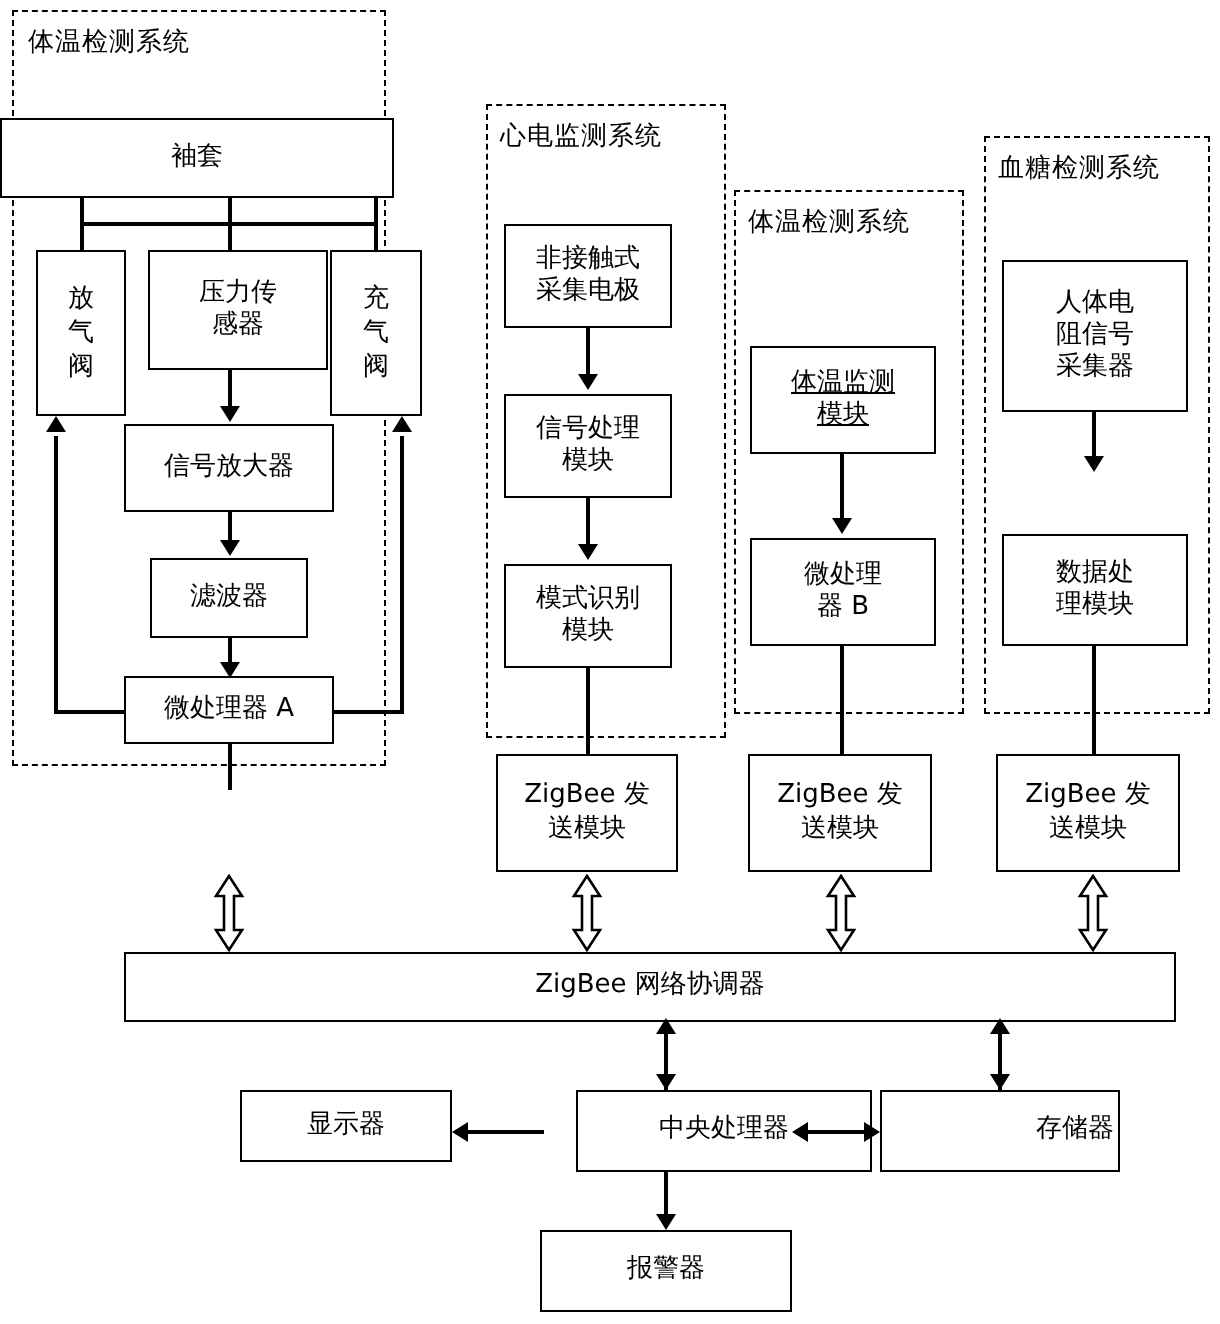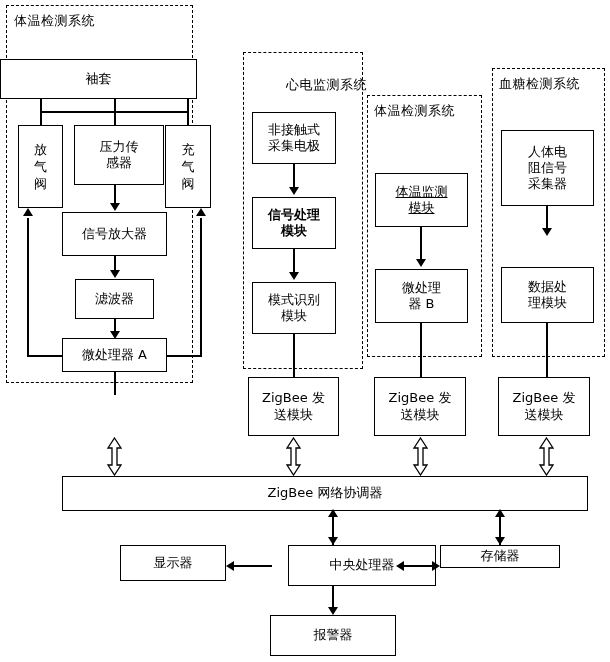--- a/index.html
+++ b/index.html
@@ -35,21 +35,21 @@
 </style>
 </head>
 <body>
 
 <div id="canvas">
 
   <div class="group" style="left:6px;top:5px;width:187px;height:378px;"></div>
   <div class="group-label" style="left:14px;top:12px;">体温检测系统</div>
 
   <div class="group" style="left:243px;top:52px;width:120px;height:317px;"></div>
-  <div class="group-label" style="left:250px;top:76px;margin-left:36px;">心电监测系统</div>
+  <div class="group-label" style="left:250px;top:59px;">心电监测系统</div>
 
   <div class="group" style="left:367px;top:95px;width:115px;height:262px;"></div>
   <div class="group-label" style="left:374px;top:102px;">体温检测系统</div>
 
   <div class="group" style="left:492px;top:68px;width:113px;height:289px;"></div>
   <div class="group-label" style="left:499px;top:75px;">血糖检测系统</div>
 
   <div class="box" style="left:0;top:59px;width:197px;height:40px;">
     <span class="t">袖套</span>
   </div>
@@ -111,21 +111,21 @@
   <div class="ln vl" style="left:114px;top:372px;height:23px;"></div>
 
 
   <div class="box" style="left:252px;top:112px;width:84px;height:52px;">
     <span class="t">非接触式
 采集电极</span>
   </div>
   <div class="ln vl" style="left:293px;top:164px;height:25px;"></div>
   <div class="ar ar-d" style="left:289px;top:187px;"></div>
 
-  <div class="box" style="left:252px;top:197px;width:84px;height:52px;font-weight:bold;">
+  <div class="box" style="left:252px;top:197px;width:84px;height:52px;">
     <span class="t">信号处理
 模块</span>
   </div>
   <div class="ln vl" style="left:293px;top:249px;height:25px;"></div>
   <div class="ar ar-d" style="left:289px;top:272px;"></div>
 
   <div class="box" style="left:252px;top:282px;width:84px;height:52px;">
     <span class="t">模式识别
 模块</span>
   </div>
@@ -210,21 +210,21 @@
   <div class="ar ar-d" style="left:495px;top:537px;"></div>
 
   <div class="box" style="left:120px;top:545px;width:106px;height:36px;">
     <span class="t">显示器</span>
   </div>
 
   <div class="box" style="left:288px;top:545px;width:148px;height:41px;">
     <span class="t">中央处理器</span>
   </div>
 
-  <div class="box" style="left:440px;top:545px;width:120px;height:23px;">
+  <div class="box" style="left:440px;top:545px;width:120px;height:41px;justify-content:flex-end;">
     <span class="t">存储器</span>
   </div>
 
   <div class="ln hl" style="left:234px;top:565px;width:38px;"></div>
   <div class="ar ar-l" style="left:226px;top:561px;"></div>
 
   <div class="ln hl" style="left:404px;top:565px;width:30px;"></div>
   <div class="ar ar-l" style="left:396px;top:561px;"></div>
   <div class="ar ar-r" style="left:432px;top:561px;"></div>
 

